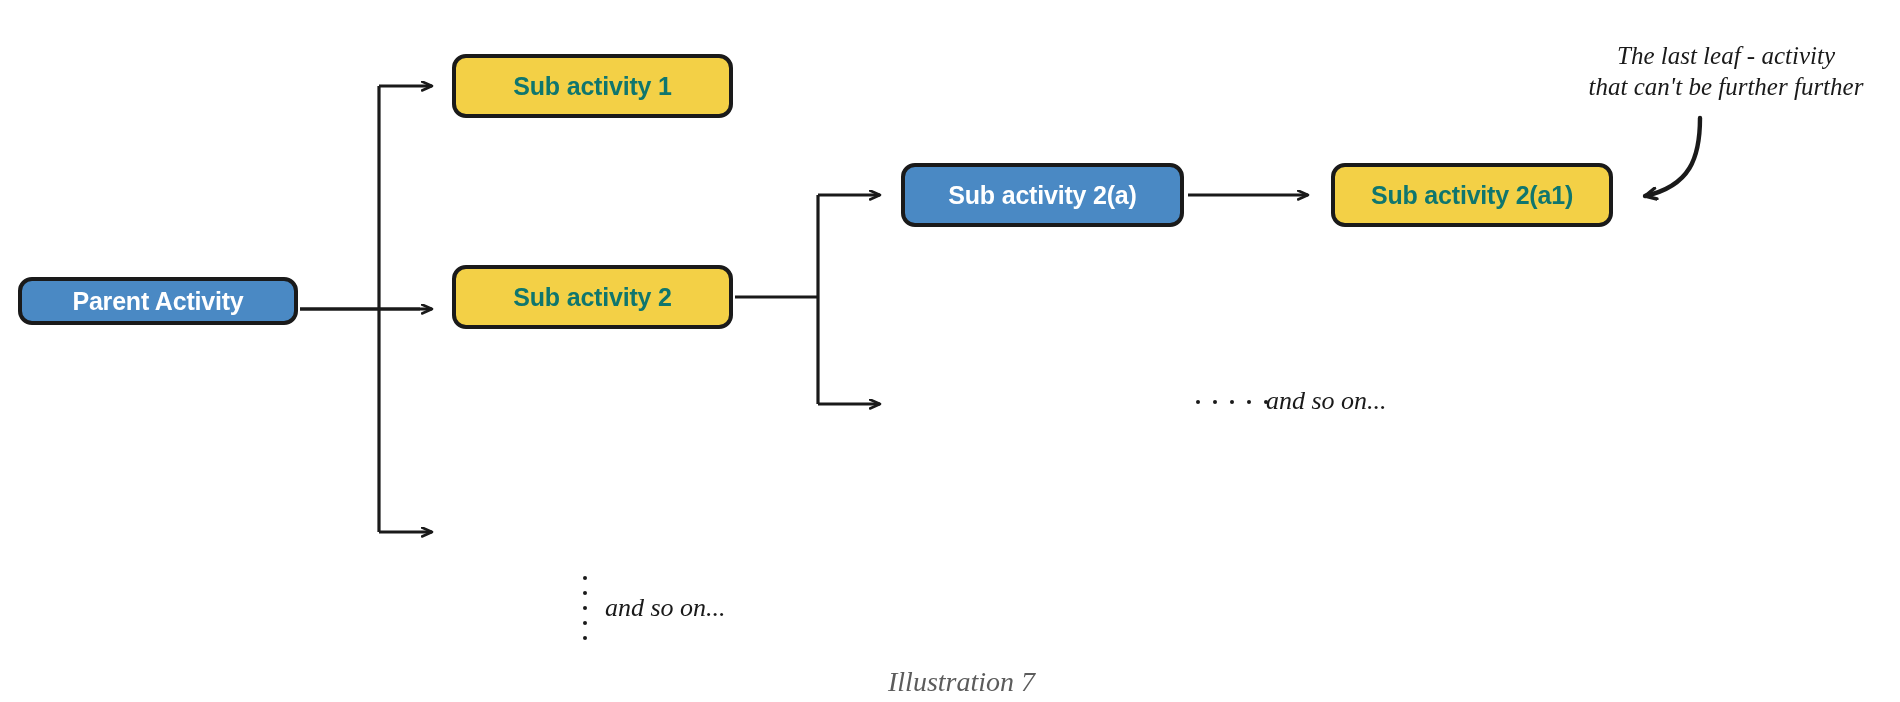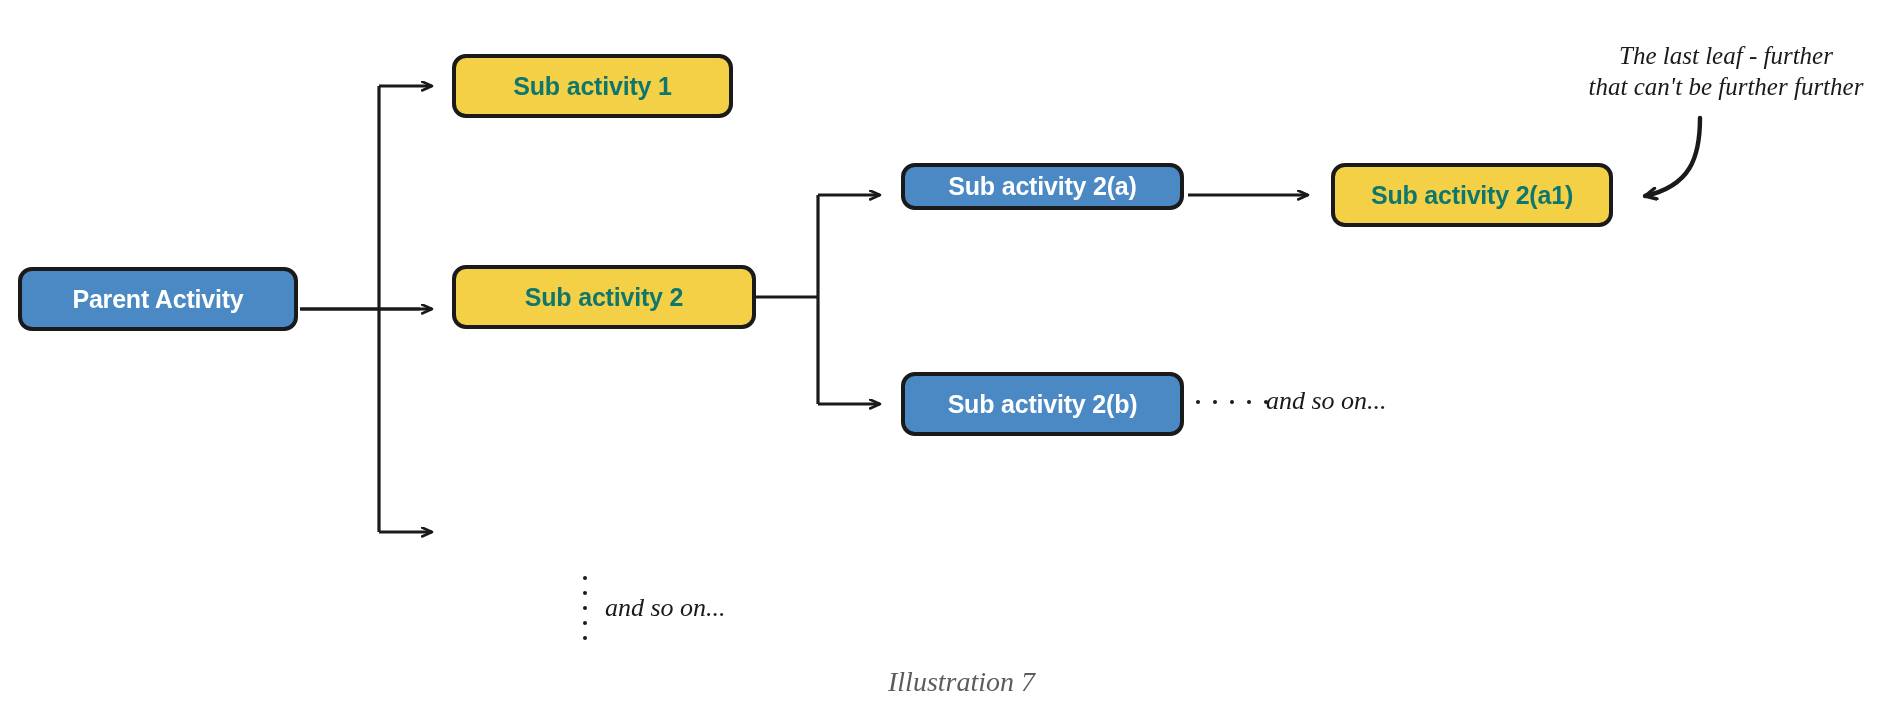--- a/index.html
+++ b/index.html
@@ -137,47 +137,44 @@
 
     <g stroke="#1a1a1a" stroke-width="3.2" fill="none">
       <path d="M1188,195 L1308,195" marker-end="url(#arrowOpen)"></path>
     </g>
 
     <g stroke="#1a1a1a" stroke-width="4.4" fill="none" stroke-linecap="round">
       <path d="M1700,118 C1700,158 1690,186 1645,196" marker-end="url(#arrowSolidLeft)"></path>
     </g>
   </svg>
 
-  <div class="node blue" style="left:18px; top:267px; width:280px; height:64px;">
+  <div class="node blue" style="left:18px; top:277px; width:280px; height:48px;">
     <span>Parent Activity</span>
   </div>
 
   <div class="node yellow" style="left:452px; top:54px; width:281px; height:64px;">
     <span>Sub activity 1</span>
   </div>
 
-  <div class="node yellow" style="left:452px; top:265px; width:304px; height:64px;">
+  <div class="node yellow" style="left:452px; top:265px; width:281px; height:64px;">
     <span>Sub activity 2</span>
   </div>
 
 
-  <div class="node blue" style="left:901px; top:163px; width:283px; height:47px;">
+  <div class="node blue" style="left:901px; top:163px; width:283px; height:64px;">
     <span>Sub activity 2(a)</span>
   </div>
 
-  <div class="node blue" style="left:901px; top:372px; width:283px; height:64px;">
-    <span>Sub activity 2(b)</span>
-  </div>
 
   <div class="node yellow" style="left:1331px; top:163px; width:282px; height:64px;">
     <span>Sub activity 2(a1)</span>
   </div>
 
   <div class="annotation" style="left:1566px; top:41px; width:320px;">
-    <div>The last leaf - further</div>
+    <div>The last leaf - activity</div>
     <div>that can't be further further</div>
   </div>
 
   <div class="dots-h" style="left:1196px; top:400px;">
     <i></i>
     <i></i>
     <i></i>
     <i></i>
     <i></i>
   </div>

